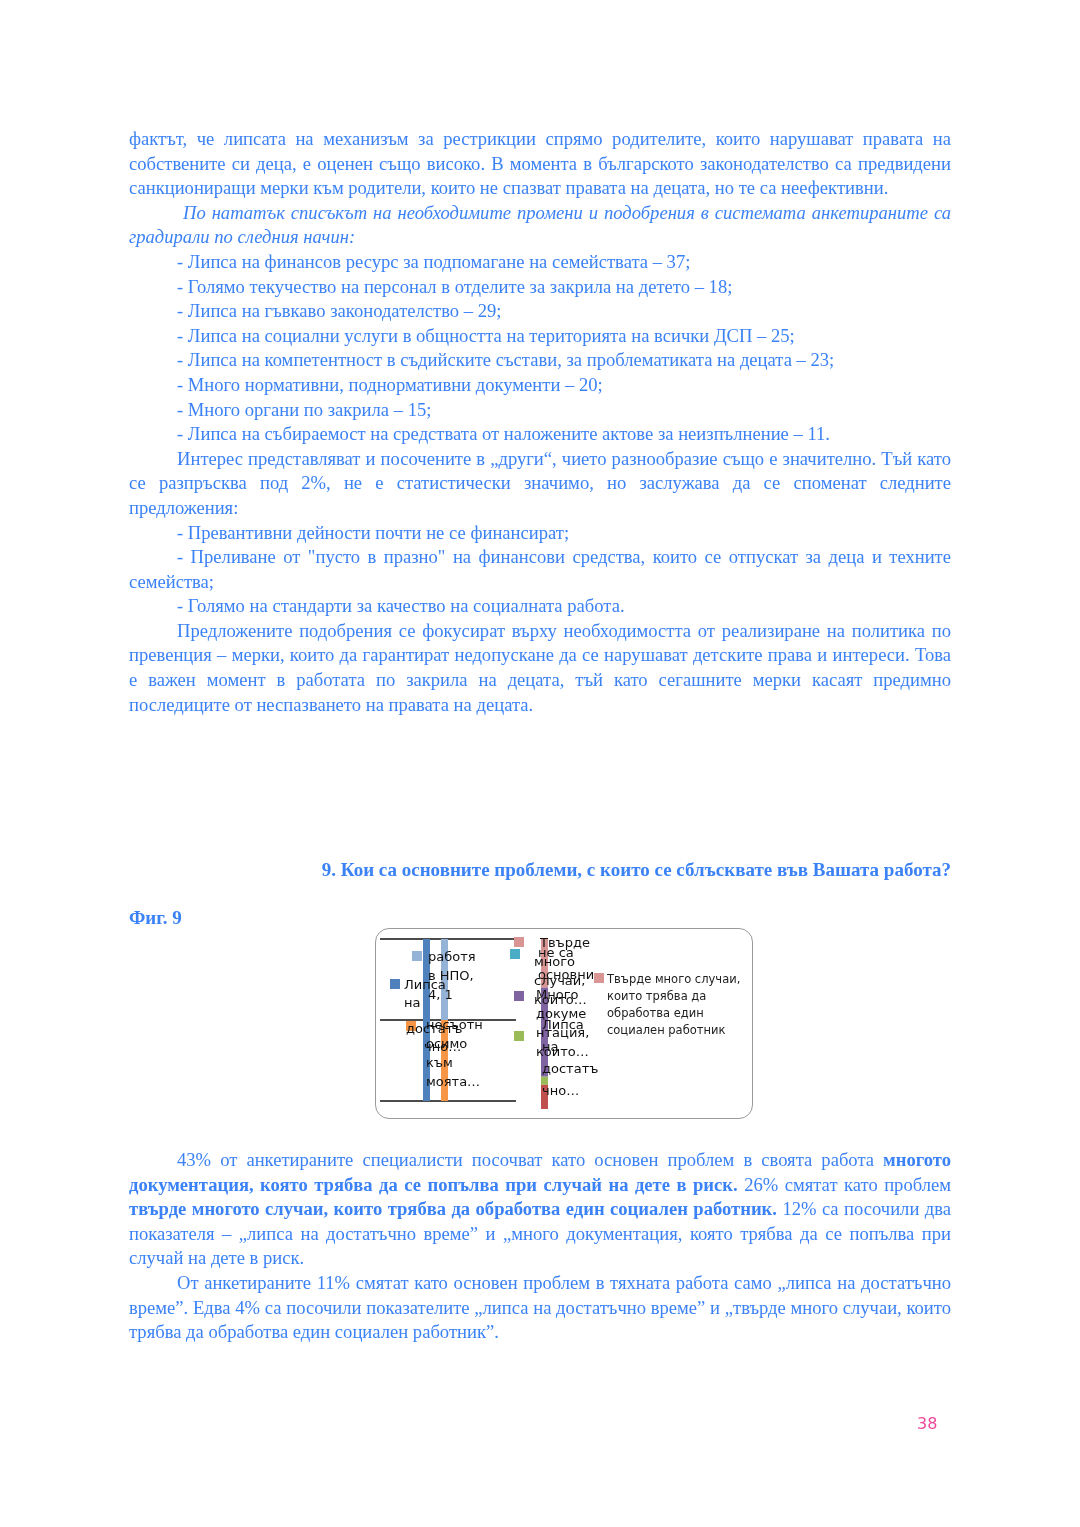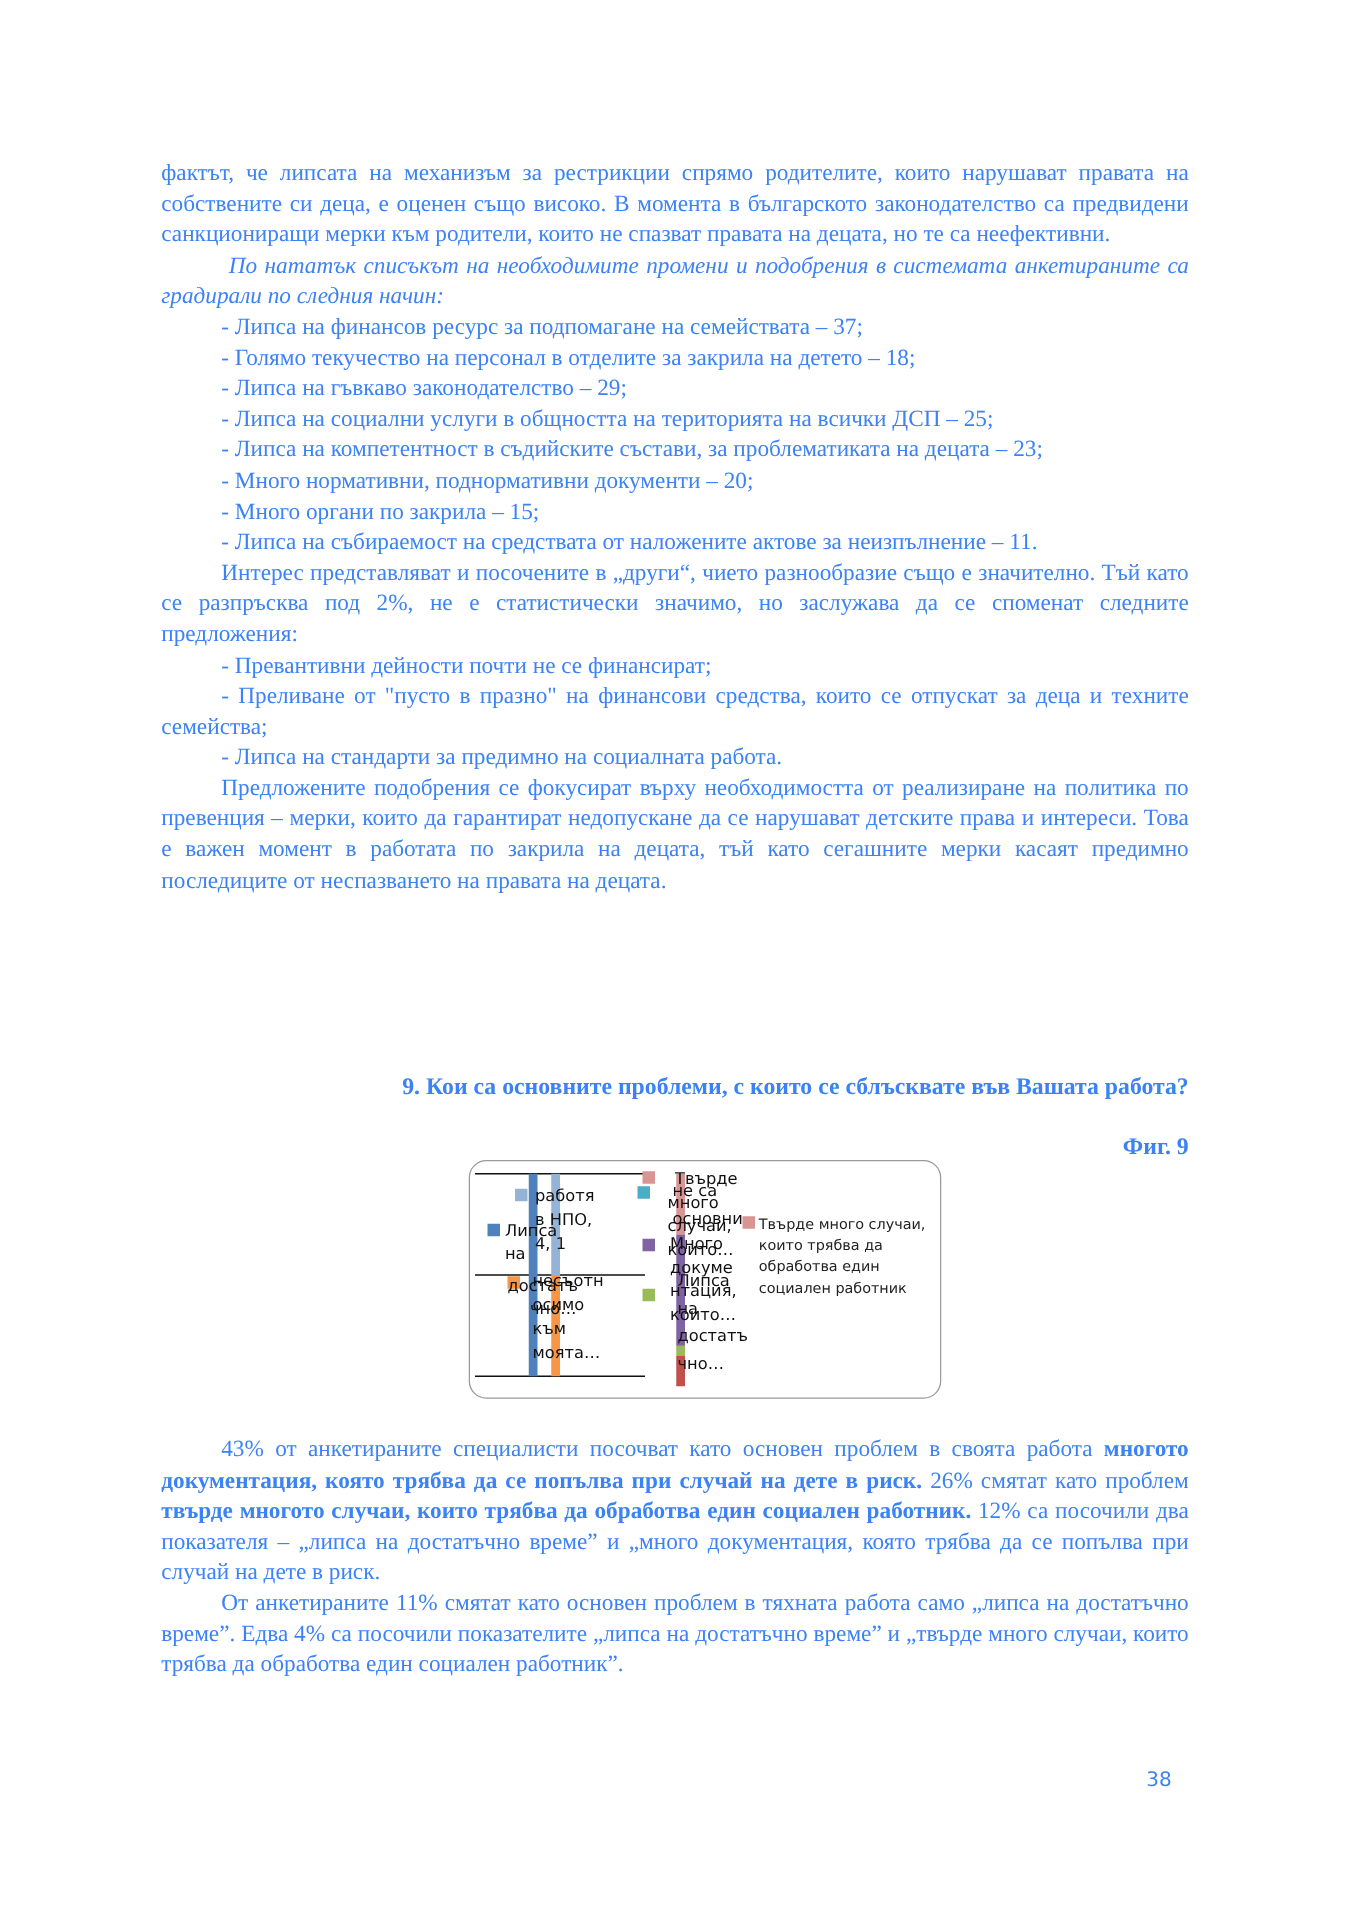--- a/index.html
+++ b/index.html
@@ -12,33 +12,33 @@
     .p { margin: 0; text-align: justify; }
     .indent { text-indent: 48px; }
     .li { margin: 0; padding-left: 48px; text-align: justify; }
     .li-wrap { margin: 0; text-indent: 48px; text-align: justify; }
     b { font-weight: bold; }
     .heading {
       margin: 0; font-weight: bold; text-align: right; font-size: 19px;
       position: absolute; left: 0; width: 822px; top: 731px;
     }
     .fig-title {
-      position: absolute; top: 779px; left: 0; width: 822px; text-align: right;
+      position: absolute; top: 779px; left: 0; width: 822px; text-align: left;
       font-weight: bold; font-size: 19px;
     }
     .chart-box {
       position: absolute; left: 246px; top: 801px; width: 376px; height: 189px;
       border: 1.5px solid #9a9a9a; border-radius: 14px; background: #fff;
       font-family: "DejaVu Sans", sans-serif;
     }
     .chart-box svg { position: absolute; left: 0; top: 0; }
     .lower { position: absolute; left: 0; top: 1021px; width: 822px; }
     .pagenum {
       position: absolute; left: 917px; top: 1414px; font-family: "DejaVu Sans", sans-serif;
-      font-size: 16px; color: #3b82f6;
+      font-size: 16px; color: #ec4899;
     }
   </style>
 </head>
 <body>
 
 <div class="page">
   <p class="p">фактът, че липсата на механизъм за рестрикции спрямо родителите, които нарушават правата на собствените си деца, е оценен също високо. В момента в българското законодателство са предвидени санкциониращи мерки към родители, които не спазват правата на децата, но те са неефективни.</p>
   <p class="p indent" style="text-indent:54px;font-style:italic;">По нататък списъкът на необходимите промени и подобрения в системата анкетираните са градирали по следния начин:</p>
 
   <div>
@@ -49,21 +49,21 @@
     <p class="li-wrap">- Липса на компетентност в съдийските състави, за проблематиката на децата – 23;</p>
     <p class="li">- Много нормативни, поднормативни документи – 20;</p>
     <p class="li">- Много органи по закрила – 15;</p>
     <p class="li" style="white-space:nowrap;">- Липса на събираемост на средствата от наложените актове за неизпълнение – 11.</p>
   </div>
 
   <p class="p indent">Интерес представляват и посочените в „други“, чието разнообразие също е значително. Тъй като се разпръсква под 2%, не е статистически значимо, но заслужава да се споменат следните предложения:</p>
   <div>
     <p class="li">- Превантивни дейности почти не се финансират;</p>
     <p class="li-wrap">- Преливане от "пусто в празно" на финансови средства, които се отпускат за деца и техните семейства;</p>
-    <p class="li">- Липса на стандарти за предимно на социалната работа.</p>
+    <p class="li">- Голямо на стандарти за качество на социалната работа.</p>
   </div>
   <p class="p indent">Предложените подобрения се фокусират върху необходимостта от реализиране на политика по превенция – мерки, които да гарантират недопускане да се нарушават детските права и интереси. Това е важен момент в работата по закрила на децата, тъй като сегашните мерки касаят предимно последиците от неспазването на правата на децата.</p>
 
   <p class="heading">9. Кои са основните проблеми, с които се сблъсквате във Вашата работа?</p>
 
   <div class="fig-title">Фиг. 9</div>
   <div class="chart-box">
     <svg id="chart-svg" width="376" height="189">
         <line x1="4" x2="140" y1="172" y2="172" stroke="#111" stroke-width="1.3"></line>
         <line x1="4" x2="140" y1="91" y2="91" stroke="#111" stroke-width="1.3"></line>

